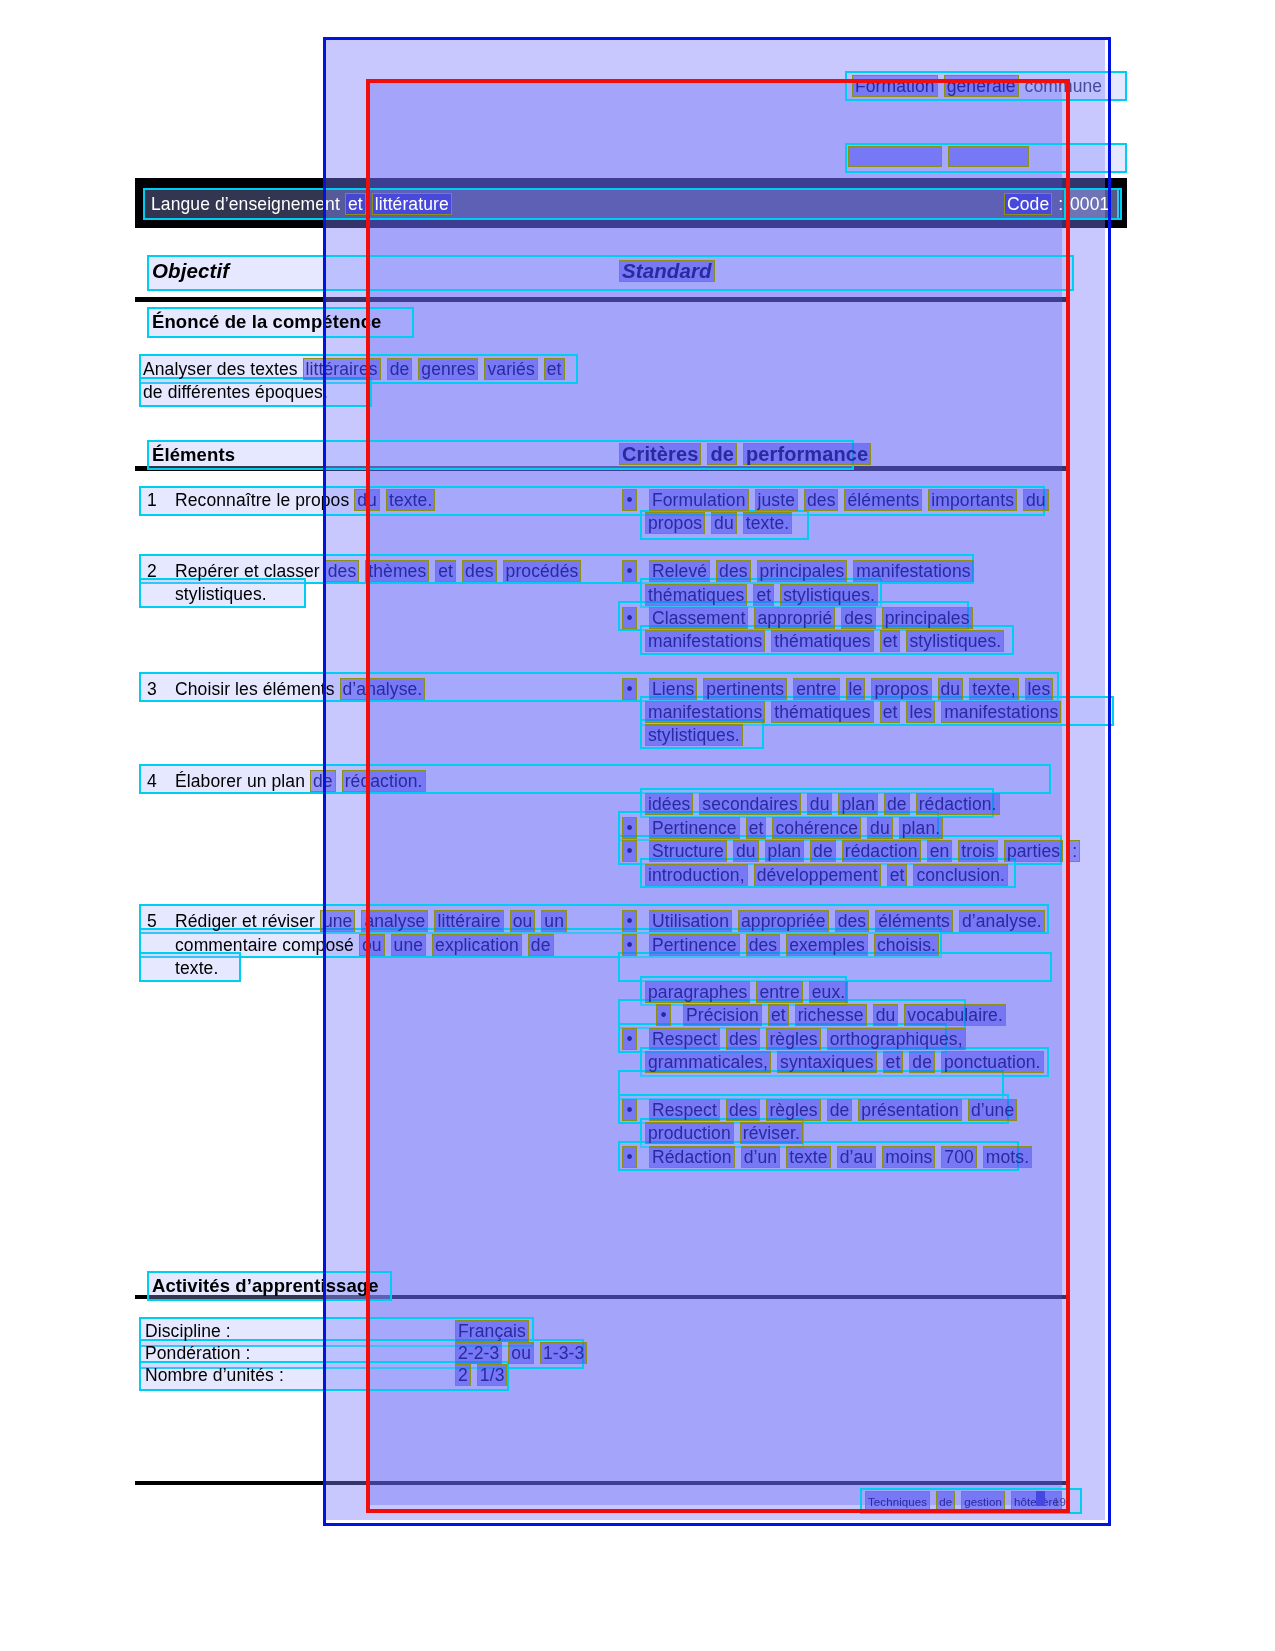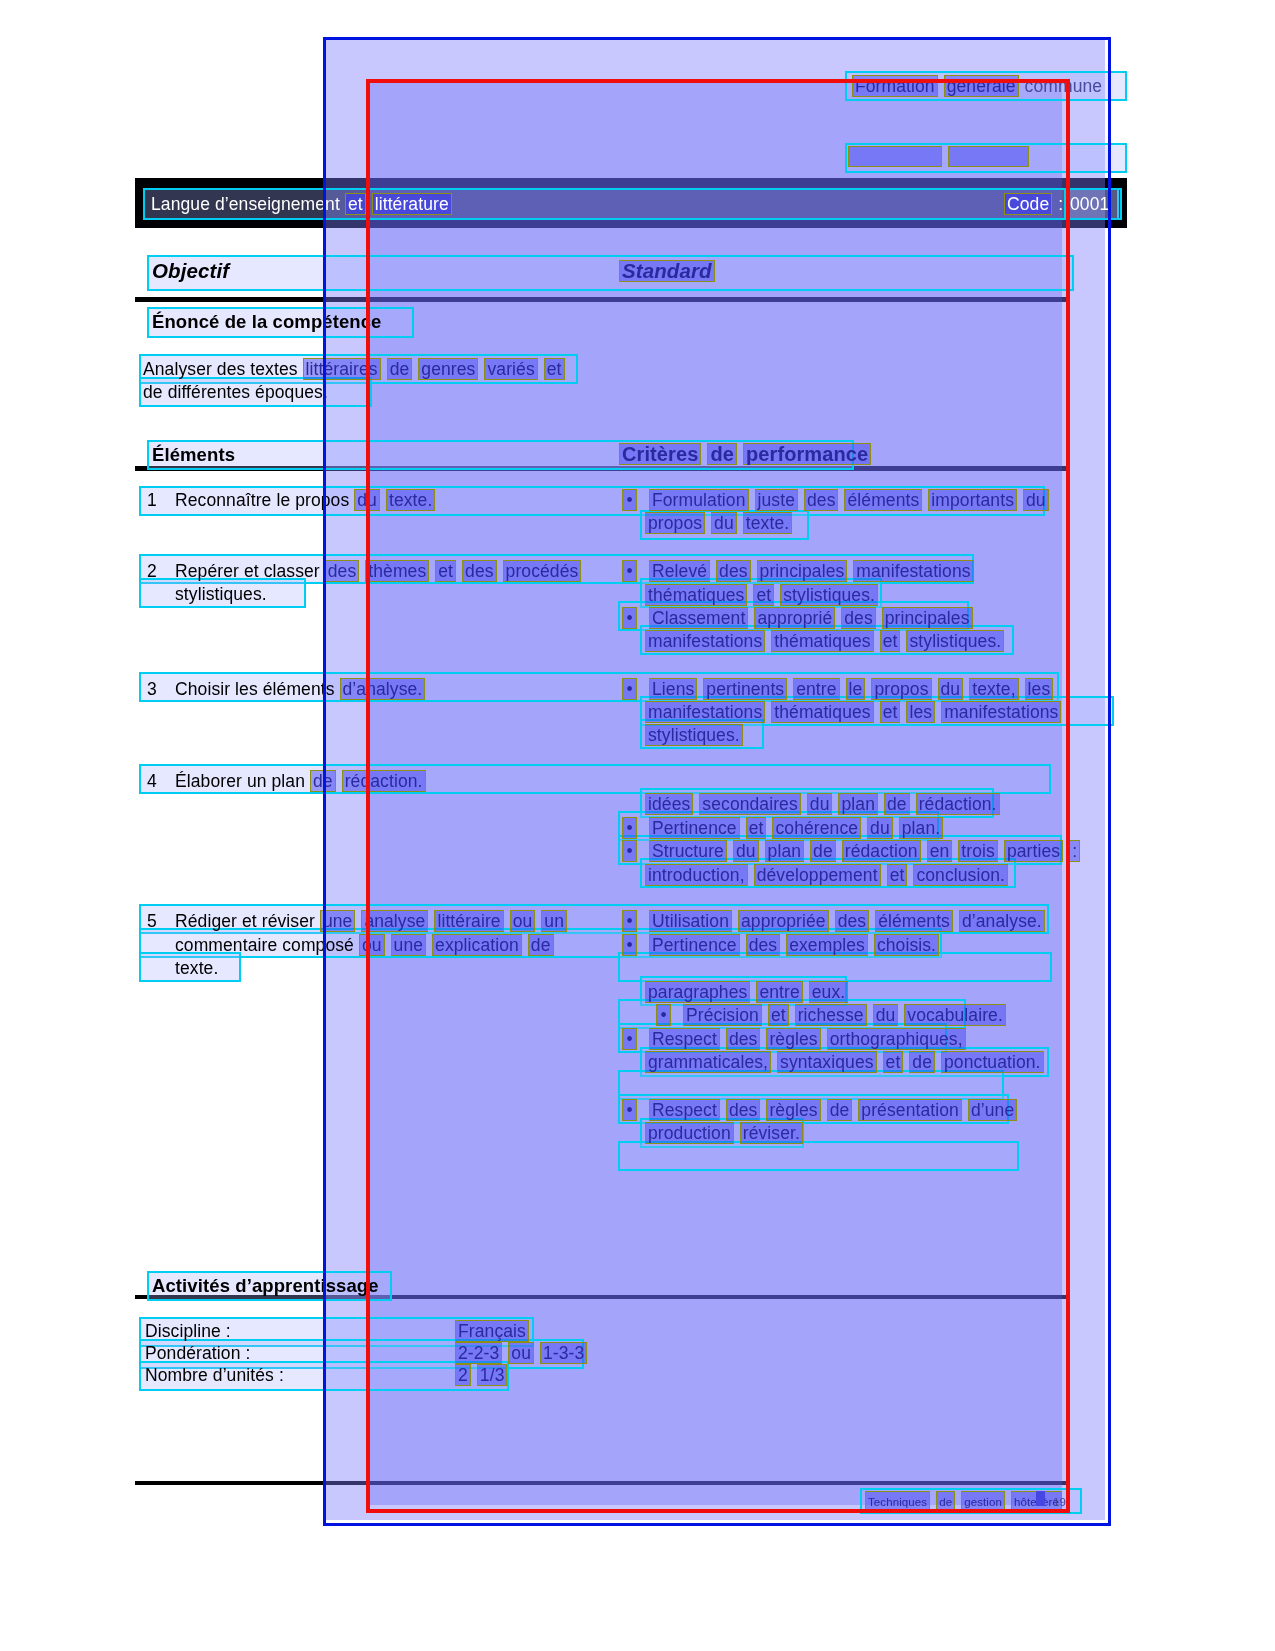--- a/index.html
+++ b/index.html
@@ -113,20 +113,21 @@
     <div class="line" style="left: 175px; top: 934px;"><span>commentaire composé </span><span class="w">ou</span><span class="w">une</span><span class="w">explication</span><span class="w">de</span></div>
     <div class="line" style="left: 175px; top: 957px;"><span>texte.</span></div>
     <div class="line" style="left: 622px; top: 910px;"><span class="w bullet">•</span><span class="w">Utilisation</span><span class="w">appropriée</span><span class="w">des</span><span class="w">éléments</span><span class="w">d’analyse.</span></div>
     <div class="line" style="left: 622px; top: 934px;"><span class="w bullet">•</span><span class="w">Pertinence</span><span class="w">des</span><span class="w">exemples</span><span class="w">choisis.</span></div>
     <div class="line" style="left: 645px; top: 981px;"><span class="w">paragraphes</span><span class="w">entre</span><span class="w">eux.</span></div>
     <div class="line" style="left: 656px; top: 1004px;"><span class="w bullet">•</span><span class="w">Précision</span><span class="w">et</span><span class="w">richesse</span><span class="w">du</span><span class="w">vocabulaire.</span></div>
     <div class="line" style="left: 622px; top: 1028px;"><span class="w bullet">•</span><span class="w">Respect</span><span class="w">des</span><span class="w">règles</span><span class="w">orthographiques,</span></div>
     <div class="line" style="left: 645px; top: 1051px;"><span class="w">grammaticales,</span><span class="w">syntaxiques</span><span class="w">et</span><span class="w">de</span><span class="w">ponctuation.</span></div>
     <div class="line" style="left: 622px; top: 1099px;"><span class="w bullet">•</span><span class="w">Respect</span><span class="w">des</span><span class="w">règles</span><span class="w">de</span><span class="w">présentation</span><span class="w">d’une</span></div>
     <div class="line" style="left: 645px; top: 1122px;"><span class="w">production</span><span class="w">réviser.</span></div>
+    <div class="line" style="left: 622px; top: 1146px;"><span class="w bullet">•</span><span class="w">Rédaction</span><span class="w">d’un</span><span class="w">texte</span><span class="w">d’au</span><span class="w">moins</span><span class="w">700</span><span class="w">mots.</span></div>
     <div class="line" style="left: 152px; top: 1274px; font-size: 18.5px; font-weight: 700;"><span>Activités d’apprentissage</span></div>
     <div class="line" style="left: 145px; top: 1320px;"><span>Discipline :</span></div>
     <div class="line" style="left: 455px; top: 1320px;"><span class="w">Français</span></div>
     <div class="line" style="left: 145px; top: 1342px;"><span>Pondération :</span></div>
     <div class="line" style="left: 455px; top: 1342px;"><span class="w">2-2-3</span><span class="w">ou</span><span class="w">1-3-3</span></div>
     <div class="line" style="left: 145px; top: 1364px;"><span>Nombre d’unités :</span></div>
     <div class="line" style="left: 455px; top: 1364px;"><span class="w">2</span><span class="w">1/3</span></div>
     <div class="line" style="left: 865px; top: 1491px; font-size: 11.5px;"><span class="w">Techniques</span><span class="w">de</span><span class="w">gestion</span><span class="w">hôtelière</span></div>
     <div class="line" style="left: 1053px; top: 1491px; font-size: 11.5px;"><span style="color: rgb(68, 68, 156);">19</span></div>
     <div class="fbox" style="left: 1036px; top: 1491px; width: 9px; height: 15px;"></div>

